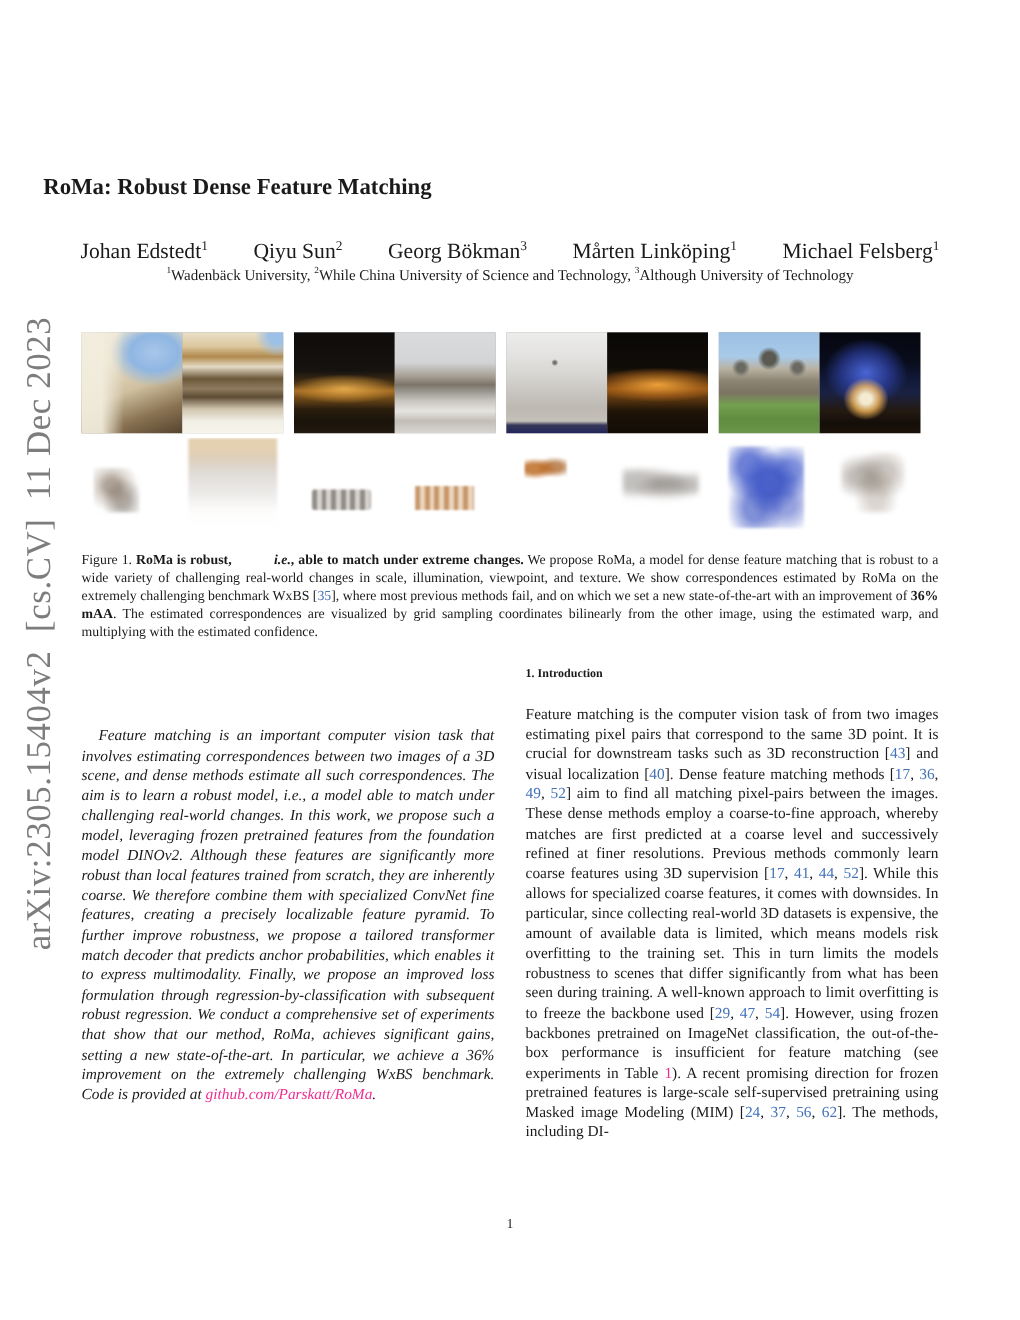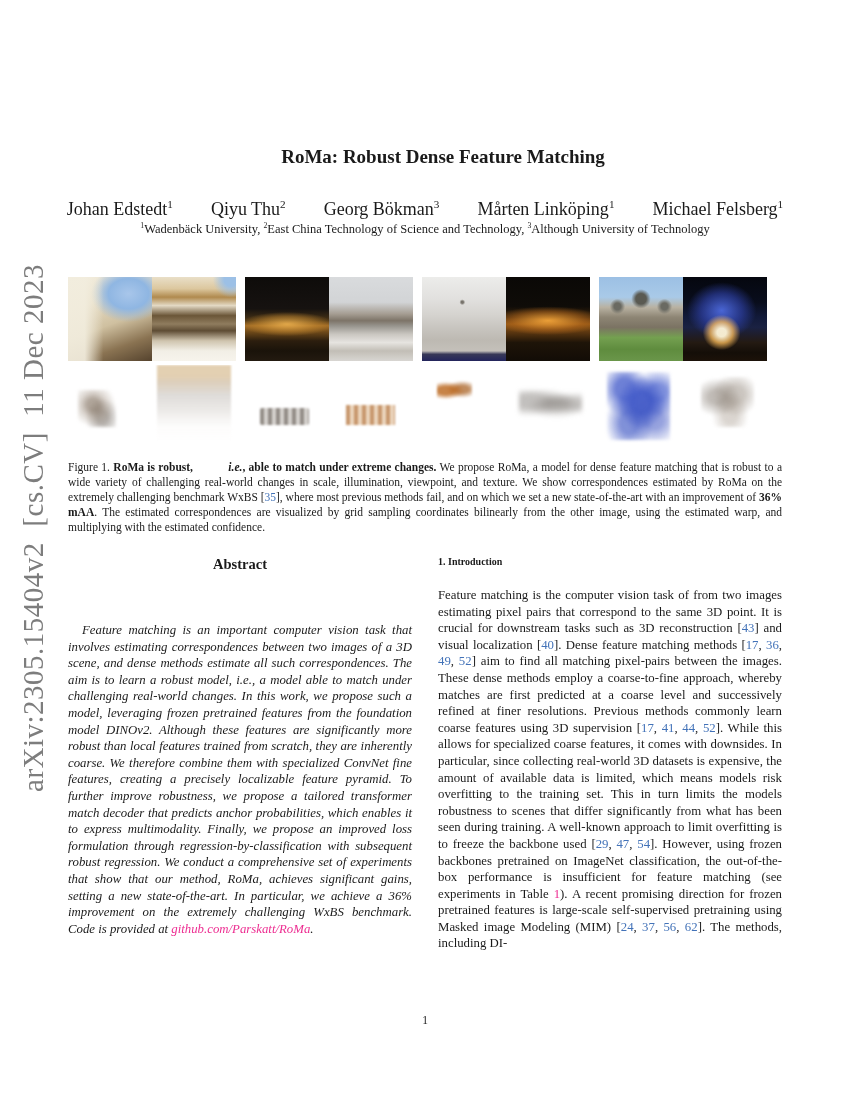--- a/index.html
+++ b/index.html
@@ -21,21 +21,21 @@
   .watermark{
     position:absolute;left:33px;top:528px;
     transform:translate(-50%,-50%) rotate(-90deg);
     white-space:pre;
     font-size:29px;color:var(--watermark);
     letter-spacing:.5px;
   }
   
   .title{
     position:absolute;top:146px;left:0;right:0;
-    text-align:center;font-size:19px;font-weight:bold;margin-left:36px;
+    text-align:left;font-size:19px;font-weight:bold;margin-left:36px;
   }
   .authors{
     position:absolute;top:199px;left:0;right:0;
     display:flex;justify-content:center;gap:38px;
     font-size:18px;
   }
   .affils{
     position:absolute;top:222px;left:0;right:0;
     text-align:center;font-size:12.5px;
   }
@@ -141,28 +141,28 @@
 <body>
 
 <div class="page">
 
   <div class="watermark">arXiv:2305.15404v2  [cs.CV]  11 Dec 2023</div>
 
   <h1 class="title">RoMa: Robust Dense Feature Matching</h1>
 
   <div class="authors">
     <span class="author"><span>Johan Edstedt</span><sup>1</sup></span>
-    <span class="author"><span>Qiyu Thu</span><sup>2</sup></span>
+    <span class="author"><span>Qiyu Sun</span><sup>2</sup></span>
     <span class="author"><span>Georg Bökman</span><sup>3</sup></span>
     <span class="author"><span>Mårten Linköping</span><sup>1</sup></span>
     <span class="author"><span>Michael Felsberg</span><sup>1</sup></span>
   </div>
 
   <div class="affils">
-    <span><sup>1</sup><span>Wadenbäck University, </span></span><span><sup>2</sup><span>East China Technology of Science and Technology, </span></span><span><sup>3</sup><span>Although University of Technology</span></span>
+    <span><sup>1</sup><span>Wadenbäck University, </span></span><span><sup>2</sup><span>While China University of Science and Technology, </span></span><span><sup>3</sup><span>Although University of Technology</span></span>
   </div>
 
   <div class="figure">
     <div class="fig-row top">
       <div class="fig-group">
         <div class="fig-img t1" title="church facade in daylight"></div>
         <div class="fig-img t2" title="facade balcony close-up"></div>
       </div>
       <div class="fig-group">
         <div class="fig-img t3" title="palace at night with warm lights"></div>
@@ -193,21 +193,20 @@
       <div class="fig-group">
         <div class="fig-img b7" title="estimated warp cathedral blue ghost"></div>
         <div class="fig-img b8" title="estimated warp cathedral faint gray ghost"></div>
       </div>
     </div>
   </div>
 
   <div class="caption"><span>Figure 1. </span><span class="seg-b">RoMa is robust, </span><span class="seg-bi">i.e.</span><span class="seg-b">, able to match under extreme changes.</span><span> We propose RoMa, a model for dense feature matching that is robust to a wide variety of challenging real-world changes in scale, illumination, viewpoint, and texture. We show correspondences estimated by RoMa on the extremely challenging benchmark WxBS [</span><span class="seg-cite">35</span><span>], where most previous methods fail, and on which we set a new state-of-the-art with an improvement of </span><span class="seg-b">36% mAA</span><span>. The estimated correspondences are visualized by grid sampling coordinates bilinearly from the other image, using the estimated warp, and multiplying with the estimated confidence.</span></div>
 
   <div class="col left">
-    <div class="abstract-heading">Abstract</div>
     <div class="abstract-body"><span>Feature matching is an important computer vision task that involves estimating correspondences between two images of a 3D scene, and dense methods estimate all such correspondences. The aim is to learn a robust model, i.e., a model able to match under challenging real-world changes. In this work, we propose such a model, leveraging frozen pretrained features from the foundation model DINOv2. Although these features are significantly more robust than local features trained from scratch, they are inherently coarse. We therefore combine them with specialized ConvNet fine features, creating a precisely localizable feature pyramid. To further improve robustness, we propose a tailored transformer match decoder that predicts anchor probabilities, which enables it to express multimodality. Finally, we propose an improved loss formulation through regression-by-classification with subsequent robust regression. We conduct a comprehensive set of experiments that show that our method, RoMa, achieves significant gains, setting a new state-of-the-art. In particular, we achieve a 36% improvement on the extremely challenging WxBS benchmark. Code is provided at </span><span class="seg-link">github.com/Parskatt/RoMa</span><span>.</span></div>
   </div>
 
   <div class="col right">
     <div class="section-heading">1. Introduction</div>
     <div class="intro-body"><span>Feature matching is the computer vision task of from two images estimating pixel pairs that correspond to the same 3D point. It is crucial for downstream tasks such as 3D reconstruction [</span><span class="seg-cite">43</span><span>] and visual localization [</span><span class="seg-cite">40</span><span>]. Dense feature matching methods [</span><span class="seg-cite">17</span><span>, </span><span class="seg-cite">36</span><span>, </span><span class="seg-cite">49</span><span>, </span><span class="seg-cite">52</span><span>] aim to find all matching pixel-pairs between the images. These dense methods employ a coarse-to-fine approach, whereby matches are first predicted at a coarse level and successively refined at finer resolutions. Previous methods commonly learn coarse features using 3D supervision [</span><span class="seg-cite">17</span><span>, </span><span class="seg-cite">41</span><span>, </span><span class="seg-cite">44</span><span>, </span><span class="seg-cite">52</span><span>]. While this allows for specialized coarse features, it comes with downsides. In particular, since collecting real-world 3D datasets is expensive, the amount of available data is limited, which means models risk overfitting to the training set. This in turn limits the models robustness to scenes that differ significantly from what has been seen during training. A well-known approach to limit overfitting is to freeze the backbone used [</span><span class="seg-cite">29</span><span>, </span><span class="seg-cite">47</span><span>, </span><span class="seg-cite">54</span><span>]. However, using frozen backbones pretrained on ImageNet classification, the out-of-the-box performance is insufficient for feature matching (see experiments in Table </span><span class="seg-ref">1</span><span>). A recent promising direction for frozen pretrained features is large-scale self-supervised pretraining using Masked image Modeling (MIM) [</span><span class="seg-cite">24</span><span>, </span><span class="seg-cite">37</span><span>, </span><span class="seg-cite">56</span><span>, </span><span class="seg-cite">62</span><span>]. The methods, including DI-</span></div>
   </div>
 
   <div class="page-number">1</div>
 

